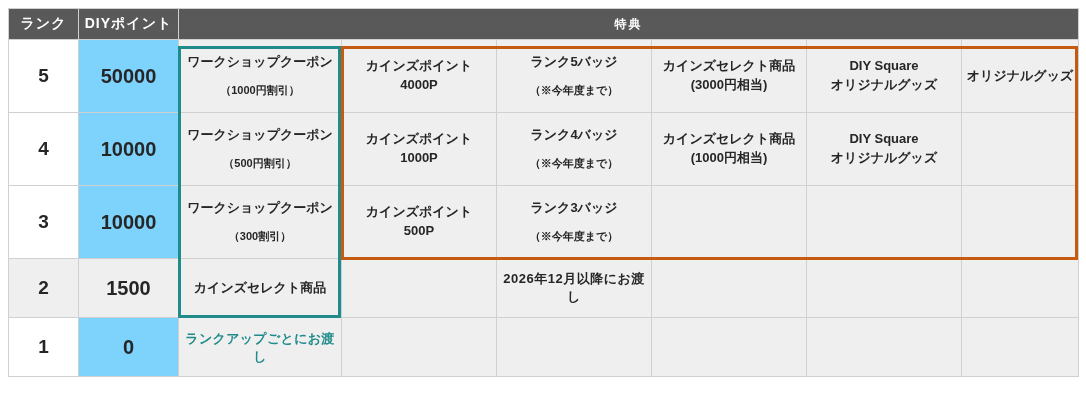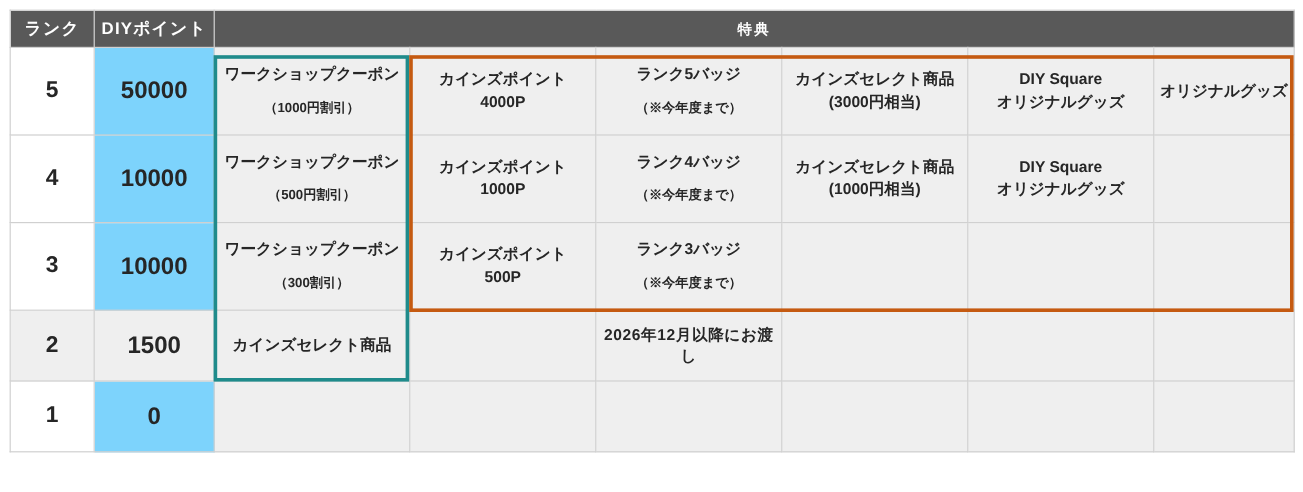--- a/index.html
+++ b/index.html
@@ -238,14 +238,15 @@
         <td class="cell-empty"></td>
         <td class="cell-empty"></td>
         <td class="cell-empty"></td>
         <td class="cell-empty"></td>
       </tr>
     </tbody>
   </table>
 
   <div class="ovl" id="box-teal"></div>
   <div class="ovl" id="box-orange"></div>
+  <div id="rankup-label">ランクアップごとにお渡し</div>
 
 </div>
 
 </body></html>

